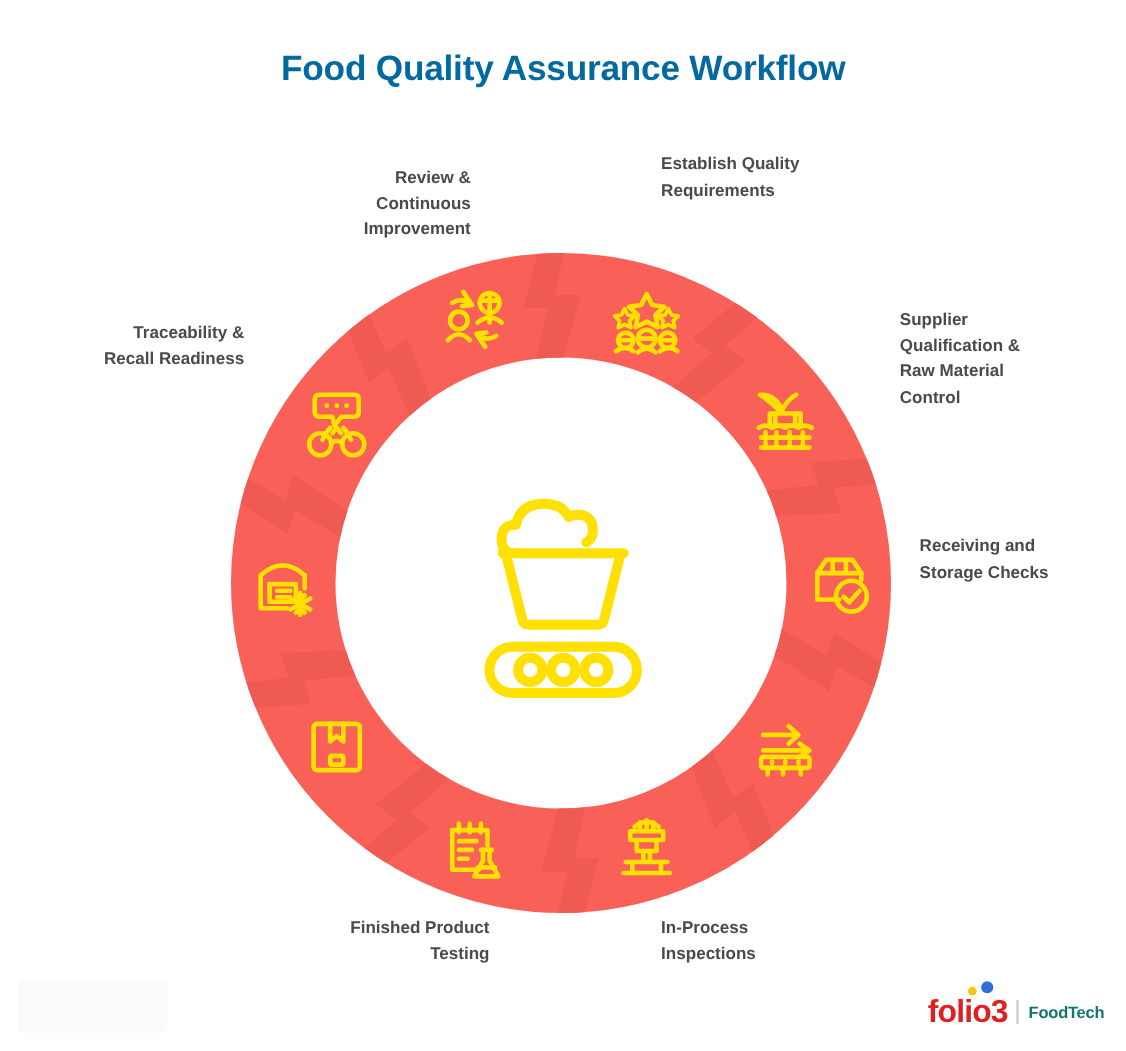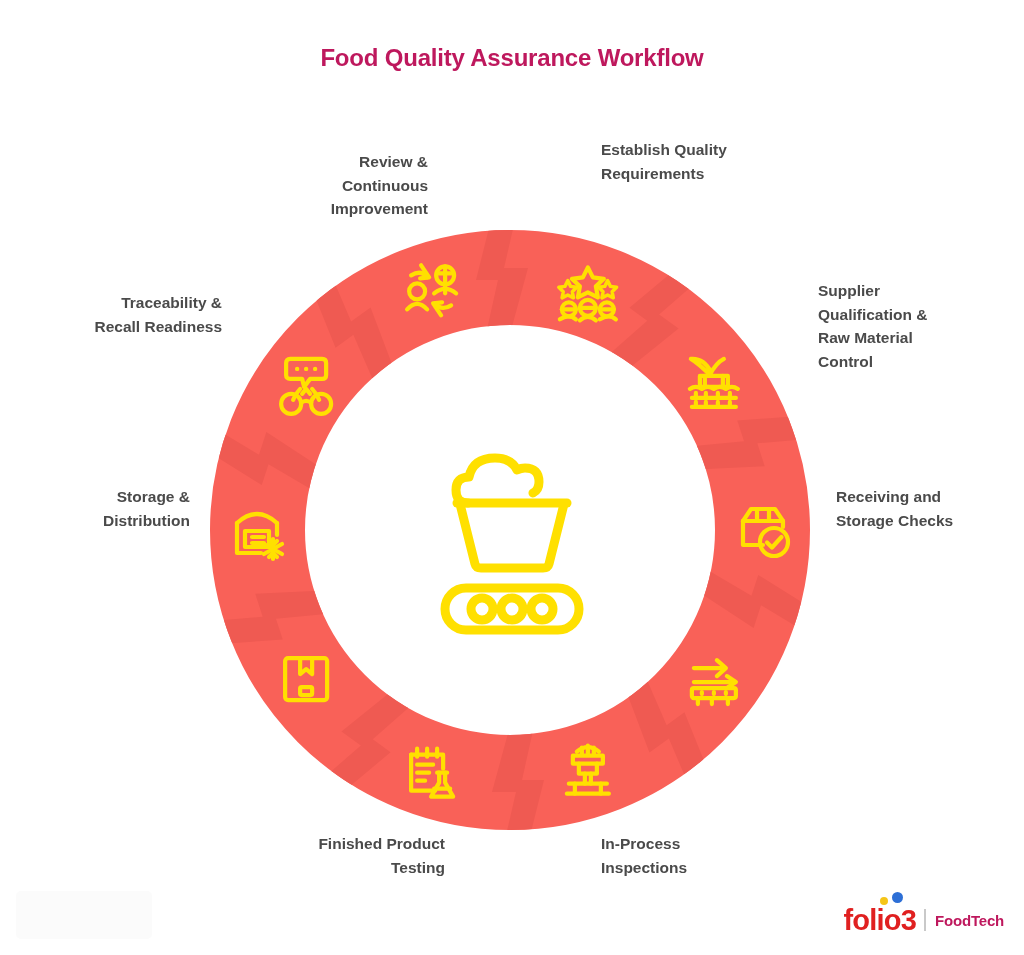--- a/index.html
+++ b/index.html
@@ -12,23 +12,23 @@
   #page {
     position: relative;
     width: 1024px;
     height: 955px;
     background: #ffffff;
   }
   #title {
     position: absolute;
     top: 44px; left: 0; width: 1024px;
     text-align: center;
-    font-size: 24px;
+    font-size: 32px;
     font-weight: bold;
-    color: #be185d;
+    color: #0369a1;
     letter-spacing: -0.2px;
   }
   #wheel {
     position: absolute;
     left: 160px;
     top: 180px;
     width: 700px;
     height: 700px;
   }
   #wheel svg { display: block; width: 700px; height: 700px; overflow: visible; }
@@ -68,21 +68,21 @@
   #logo .dot.y { background: #f5c518; left: 36px; top: -9px; }
   #logo .dot.b { background: #2d6fd6; width: 11px; height: 11px; left: 48px; top: -14px; }
   #logo .bar {
     width: 2px; height: 22px;
     background: #c9c9c9;
     margin: 0 9px 0 8px;
   }
   #logo .sub {
     font-size: 15px;
     font-weight: bold;
-    color: #be185d;
+    color: #0f766e;
     letter-spacing: -0.2px;
   }
   #watermark {
     position: absolute;
     left: 16px; bottom: 16px;
     width: 136px; height: 48px;
     background: #fbfbfb;
     border-radius: 5px;
   }
 </style>
@@ -276,22 +276,20 @@
 Storage Checks</div>
 
 
   <div class="wf-label lbl-right" style="left:601px; top:832px; width:200px;">In-Process
 Inspections</div>
 
   <div class="wf-label lbl-left" style="left:245px; top:832px; width:200px;">Finished Product
 Testing</div>
 
 
-  <div class="wf-label lbl-left" style="left:10px; top:485px; width:180px;">Storage &amp;
-Distribution</div>
 
   <div class="wf-label lbl-left" style="left:228px; top:150px; width:200px;">Review &amp;
 Continuous
 Improvement</div>
 
   <div class="wf-label lbl-left" style="left:20px; top:291px; width:202px;">Traceability &amp;
 Recall Readiness</div>
 
   <div id="watermark"></div>
 

